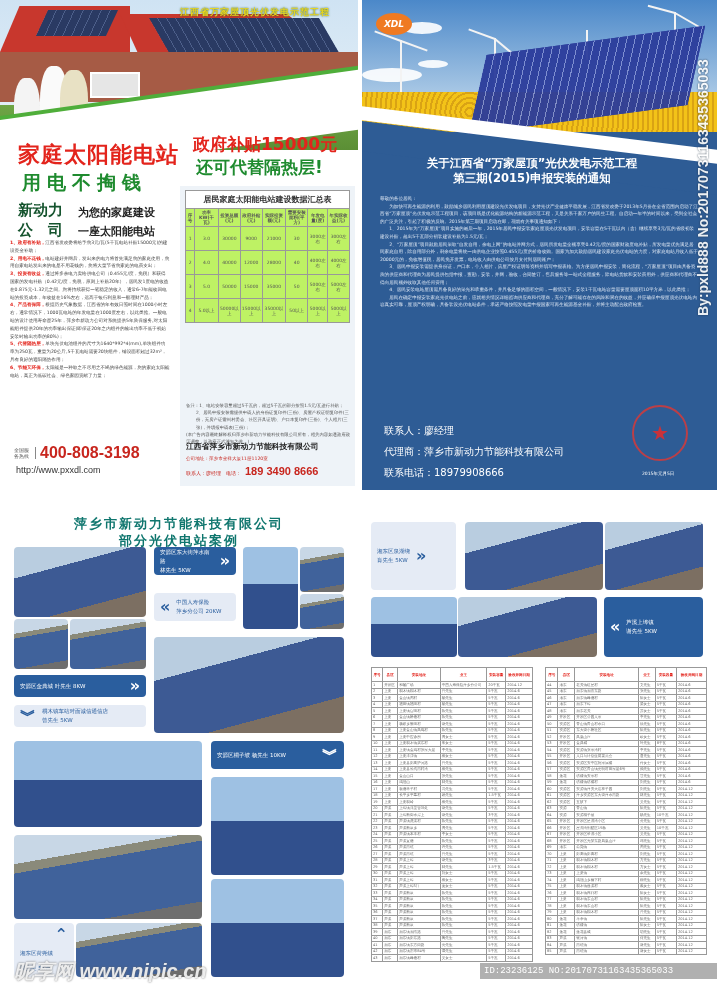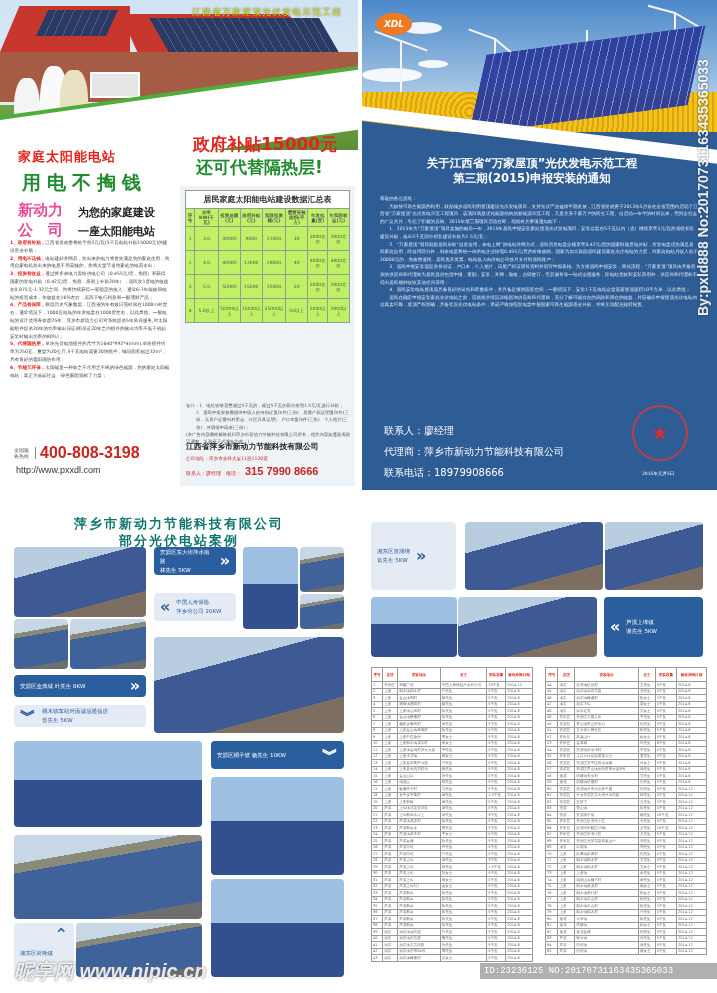--- a/index.html
+++ b/index.html
@@ -10,26 +10,26 @@
 .hero-sky{left:0;top:0;width:358px;height:150px;background:linear-gradient(#cfe3f3,#e9f2f8)}
 .roof{background:#c8372d}
 .panel-dark{background:repeating-linear-gradient(90deg,#2a3a63 0 8px,#4d5f8a 8px 9px)}
 .wall{background:#a65b45}
 .lawn{left:0;top:105px;width:358px;height:45px;background:linear-gradient(#6ea545,#5b8f35)}
 .wave-white{left:0;top:120px;width:358px;height:60px;background:#fff;transform:skewY(-8deg);transform-origin:left}
 .wave-green{left:0;top:116px;width:358px;height:6px;background:#4fae3a;transform:skewY(-8deg);transform-origin:left}
 .person{border-radius:40% 40% 10% 10%}
 .redtag{left:250px;top:76px;width:105px;height:46px;background:#e0221e;border-radius:4px;transform:rotate(-5deg);color:#ffe600;font-size:6px;line-height:8px;padding:3px;text-align:center;font-weight:bold}
 .redtag .g{color:#36c940;font-size:8px}
-.topbanner{left:192px;top:6px;width:170px;color:#e8d521;font-size:9px;font-weight:normal;text-shadow:0 0 2px #2a5a1e;letter-spacing:1px}
-.headline1{left:18px;top:148px;font-size:13px;font-weight:bold;color:#e3241c;letter-spacing:1px}
+.topbanner{left:180px;top:6px;width:170px;color:#e8d521;font-size:9px;font-weight:bold;text-shadow:0 0 2px #2a5a1e;letter-spacing:1px}
+.headline1{left:18px;top:140px;font-size:22px;font-weight:bold;color:#e3241c;letter-spacing:1px}
 .headline2{left:22px;top:170px;font-size:19px;font-weight:bold;color:#1f8b2f;letter-spacing:6px}
 .subsidy1{left:193px;top:133px;font-size:17px;font-weight:bold;color:#e3241c}
 .subsidy2{left:196px;top:156px;font-size:17px;font-weight:bold;color:#1f8b2f}
-.brand1{left:18px;top:200px;font-size:15px;font-weight:bold;color:#ec4899;line-height:20px}
+.brand1{left:18px;top:200px;font-size:15px;font-weight:bold;color:#14532d;line-height:20px}
 .brand2{left:78px;top:203px;font-size:11px;font-weight:bold;color:#222;line-height:19px}
 .benefits{left:10px;top:239px;width:160px;font-size:4.6px;line-height:7.8px;color:#444}
 .benefits b{color:#e3241c}
 .hotline{left:14px;top:444px;display:flex;align-items:center;gap:4px}
 .hotline-lbl{font-size:5px;color:#555;line-height:6px;border-right:1px solid #888;padding-right:3px}
 .hotline-num{font-size:16px;font-weight:bold;color:#c8261e;font-family:"Liberation Sans",sans-serif}
 .url{left:16px;top:465px;font-size:9px;color:#333;font-family:"Liberation Sans",sans-serif}
 
 .tablecard{left:180px;top:186px;width:175px;height:300px;background:#eef3f8}
 .tbl{left:185px;top:190px;width:165px;border-collapse:collapse;background:#bef264;font-size:4.5px;color:#555;text-align:center}
@@ -190,21 +190,21 @@
     </table>
   <div class="abs notes">
     <p>备注：1、电站安装容量超过5千瓦的，超过5千瓦的部分按照1.5元/瓦进行补贴；</p>
     <p style="padding-left:10px">2、居民申报安装需提供申请人的身份证复印件(三份)、房屋产权证明复印件(三份，无房产证需到村委会、社区开具证明)、户口本复印件(三份)、个人相片(三张)，并填报申请表(三份)；</p>
     <p>(本广告内容最终解释权归萍乡市新动力节能科技有限公司所有，相关内容如遇政府政策调整，以政府正式通知为准。)</p>
   </div>
   <div class="abs coname">江西省萍乡市新动力节能科技有限公司</div>
   <div class="abs coaddr">公司地址：萍乡市金祥大厦11层1120室</div>
   <div class="abs cocontact">
     <span>联系人：廖经理　电话：</span>
-    <span class="cophone">315 7990 8666</span>
+    <span class="cophone">189 3490 8666</span>
   </div>
 </section>
 
 <section id="rt" class="abs">
   <div class="abs rt-sky"></div>
   <div class="abs cloud" style="left:40px;top:22px;width:40px;height:12px"></div>
   <div class="abs cloud" style="left:56px;top:60px;width:30px;height:8px"></div>
   <div class="abs cloud" style="left:0;top:68px;width:60px;height:14px"></div>
   <div class="abs turbine" style="left:38px;top:40px;height:52px"></div>
   <div class="abs turbine" style="left:132px;top:38px;height:52px"></div>

